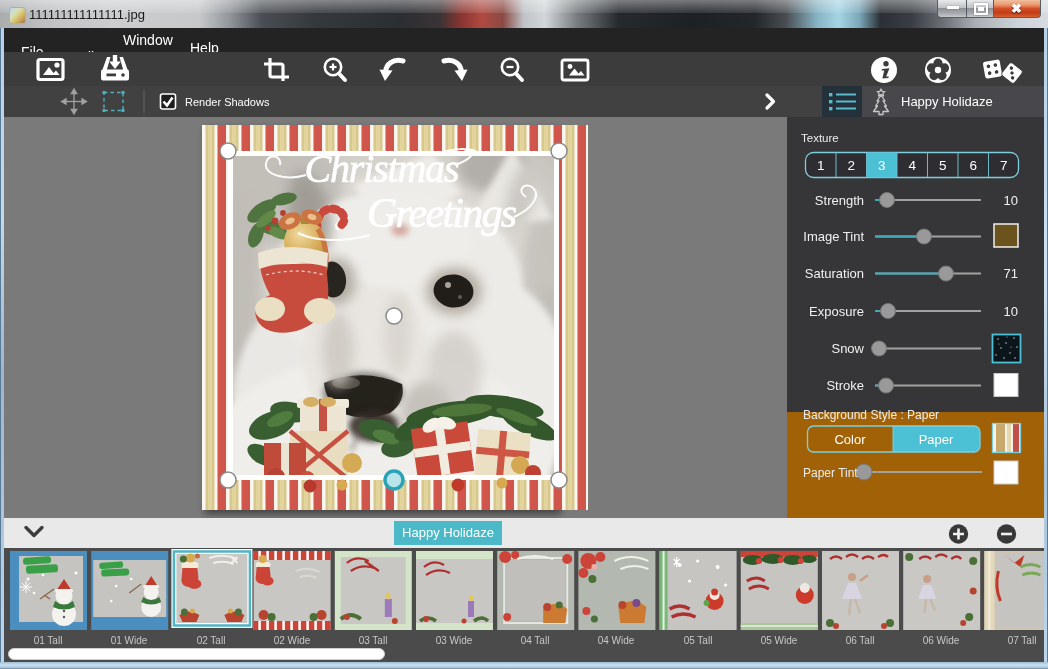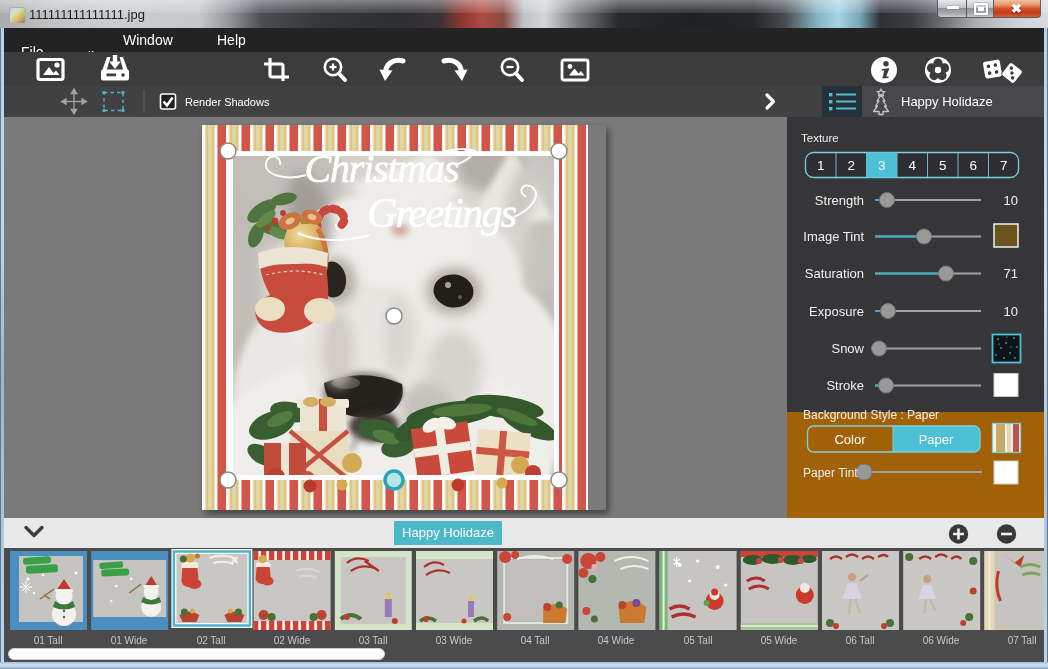--- a/index.html
+++ b/index.html
@@ -24,21 +24,21 @@
 .mi{position:absolute;top:4px;}
 
 #toolbar{left:4px;top:52px;width:1040px;height:34px;background:#3c3c3c;}
 #subbar{left:4px;top:86px;width:1040px;height:31px;background:#414141;}
 #subright{left:862px;top:86px;width:182px;height:31px;background:#48484c;}
 #listblock{left:822px;top:86px;width:40px;height:31px;background:#25313a;}
 #hhtext{left:901px;top:94px;font-size:13px;color:#fff;}
 #treeicon{left:864px;top:86px;width:34px;height:31px;}
 
 #canvas{left:4px;top:117px;width:783px;height:401px;background:#7a7a7a;}
-#card{left:202px;top:125px;width:404px;height:385px;box-shadow:3px 4px 7px rgba(0,0,0,.45);}
+#card{left:202px;top:125px;width:356px;height:385px;box-shadow:3px 4px 7px rgba(0,0,0,.45);}
 #rpanel{left:787px;top:117px;width:257px;height:295px;background:#363639;}
 
 #lightrow{left:4px;top:518px;width:1040px;height:30px;background:#e9e9e9;}
 #hhbtn{left:394px;top:521px;width:108px;height:24px;background:#4cb9c9;color:#fff;font-size:13px;text-align:center;line-height:24px;}
 #botpanel{left:4px;top:548px;width:1040px;height:122px;background:#4b4b4b;}
 
 #bleft{left:0;top:28px;width:4px;height:634px;background:linear-gradient(180deg,#b6d2ea,#c2d8ec 30%,#9cb6cc 55%,#bcd6ec);box-shadow:inset 1px 0 0 #5a7a96;}
 #bright{left:1044px;top:28px;width:4px;height:634px;background:linear-gradient(180deg,#b6d2ea,#cfe2f2 40%,#a8c2d8 70%,#bcd6ec);box-shadow:inset -1px 0 0 #5a7a96;}
 #bbottom{left:0;top:662px;width:1048px;height:7px;background:linear-gradient(180deg,#9fbcd4,#cadff1 40%,#b3cfe7 75%,#6d8aa6);}
 
@@ -59,21 +59,21 @@
         <span class="wbg" style="left:11px;top:7px;width:6px;height:4px;background:#fff;"></span>
       </div>
     <div class="wb" id="wb-close">
         <span class="wbg" style="left:17px;top:1px;font-size:13px;">✖</span>
       </div>
   </div>
   <div class="abs" id="menubar">
     <span class="mi" style="left:17px;margin-top:12px;">File</span>
     <span class="mi" style="left:70px;margin-top:17px;">Edit</span>
     <span class="mi" style="left:119px;">Window</span>
-    <span class="mi" style="left:213px;">Help</span>
+    <span class="mi" style="left:186px;margin-top:8px;">Help</span>
   </div>
   <div class="abs" id="toolbar"><svg width="1040" height="34" id="tbsvg">
 
     <rect x="34" y="7.5" width="25" height="20" rx="2" fill="none" stroke="#fff" stroke-width="3.2"></rect>
     <path d="M39 23 l6 -8 4.5 6 2.5 -2.5 3.5 4.5 z" fill="#fff"></path>
     <circle cx="53" cy="13" r="2.6" fill="#fff"></circle>
 
     <polygon points="98,19 103,5 106.5,5 102.5,19" fill="#fff"></polygon>
     <polygon points="124,19 119,5 115.5,5 119.5,19" fill="#fff"></polygon>
     <rect x="97" y="17.5" width="28" height="11" rx="2" fill="#fff"></rect>

